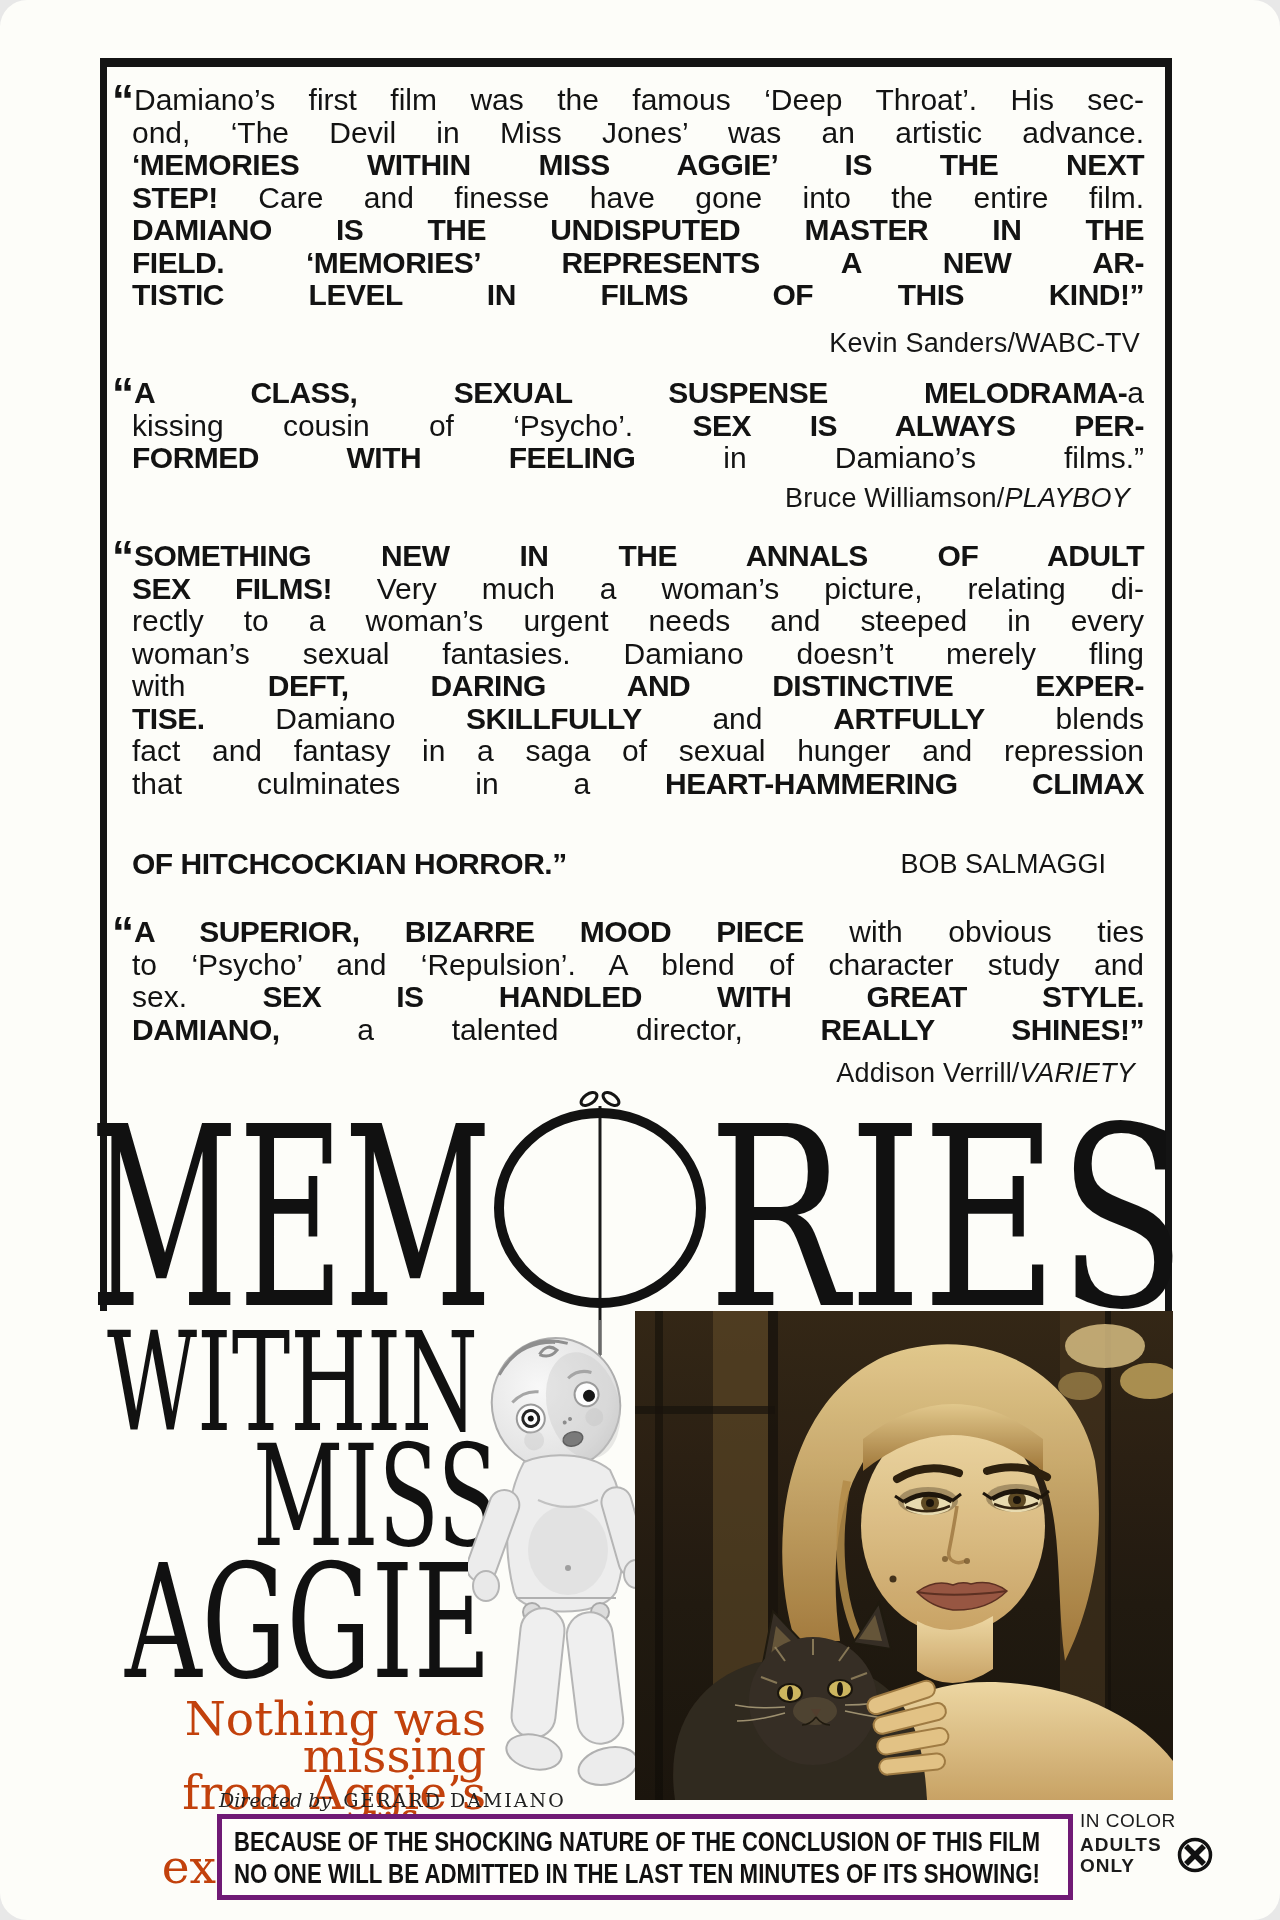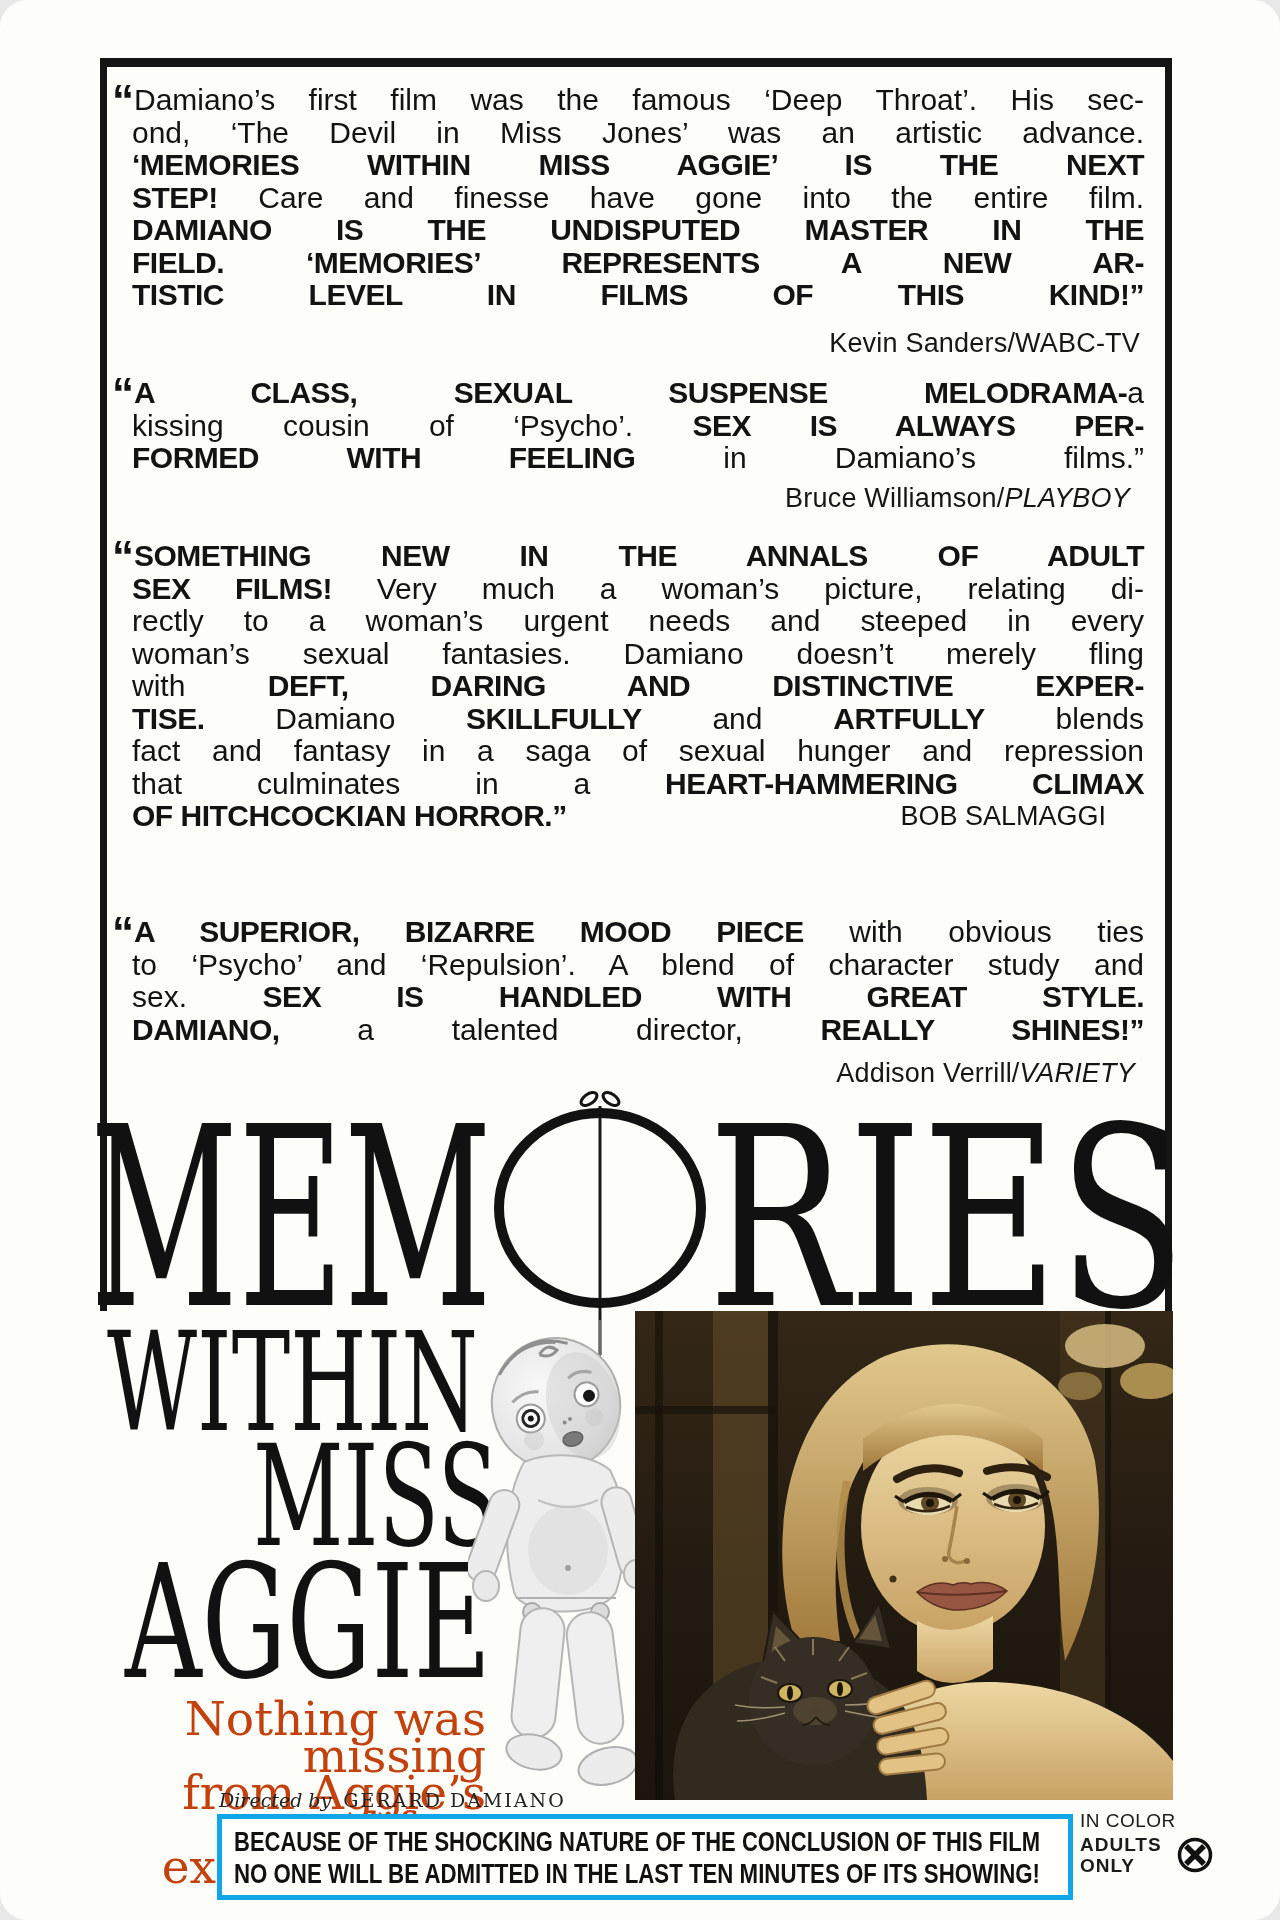--- a/index.html
+++ b/index.html
@@ -8,21 +8,21 @@
   
   .quote-box{position:absolute;left:100px;top:58px;width:1058px;height:1244px;
              border-top:9px solid #141414;border-left:7px solid #141414;border-right:7px solid #141414;}
   
   .qb{position:absolute;left:132px;width:1012px;font-size:30px;line-height:32.5px;color:#131313;}
   .qb-1{top:84px}.qb-2{top:377px}.qb-3{top:540px}.qb-4{top:916px}
   .qline{text-align:justify;text-align-last:justify;}
   .qline.hang{text-indent:-20px;}
   .qline.split{display:flex;justify-content:space-between;padding-right:38px;text-align:center;text-align-last:auto;}
   .p-r{font-weight:normal;}
-  .p-b{font-weight:bold;letter-spacing:-0.5px;}
+  .p-b{font-weight:bold;letter-spacing:-0.5px;margin-top:48px;}
   .p-i{font-style:italic;}
   .p-att{font-weight:normal;letter-spacing:0;font-size:27px;align-self:flex-end;}
   .p-bq{font-weight:bold;font-size:44px;line-height:0;position:relative;top:6px;margin-right:2px;letter-spacing:-2px;}
   .q-attr{position:absolute;font-size:27px;letter-spacing:0.2px;color:#161616;}
   .attr-1{top:328px;right:140px;}
   .attr-2{top:483px;right:150px;}
   .attr-4{top:1058px;right:145px;}
   
   .title-svg{position:absolute;left:60px;top:1078px;}
   .left-titles-svg{position:absolute;left:80px;top:1316px;}
@@ -31,21 +31,21 @@
   .photo{position:absolute;left:635px;top:1311px;}
   .doll{position:absolute;left:468px;top:1320px;}
   
   .tagline{position:absolute;left:90px;top:1700px;width:396px;text-align:right;
            font-family:"DejaVu Serif", serif;font-size:47px;line-height:37px;color:#c2410c;}
   .credit{position:absolute;left:219px;top:1789px;font-family:"DejaVu Serif", serif;font-size:19px;color:#222;white-space:nowrap;}
   .credit .pref{font-style:italic;margin-right:12px;}
   .credit .nm{letter-spacing:2px;}
   
   .warning-box{position:absolute;left:217px;top:1814px;width:856px;height:86px;box-sizing:border-box;
-               border:5px solid #0ea5e9;background:#fffefb;padding:6px 14px 0 12px;}
+               border:5px solid #701a75;background:#fffefb;padding:6px 14px 0 12px;}
   
   .rating{position:absolute;left:1080px;top:1810px;font-size:19px;line-height:21px;color:#1b1b1b;letter-spacing:0.5px;}
   .rating .r1{margin-bottom:3px;}
   .rating .r2,.rating .r3{font-weight:bold;letter-spacing:1px;}
   .x-symbol{position:absolute;left:1176px;top:1836px;}
 </style>
 </head>
 <body>
 
 <div id="poster">

